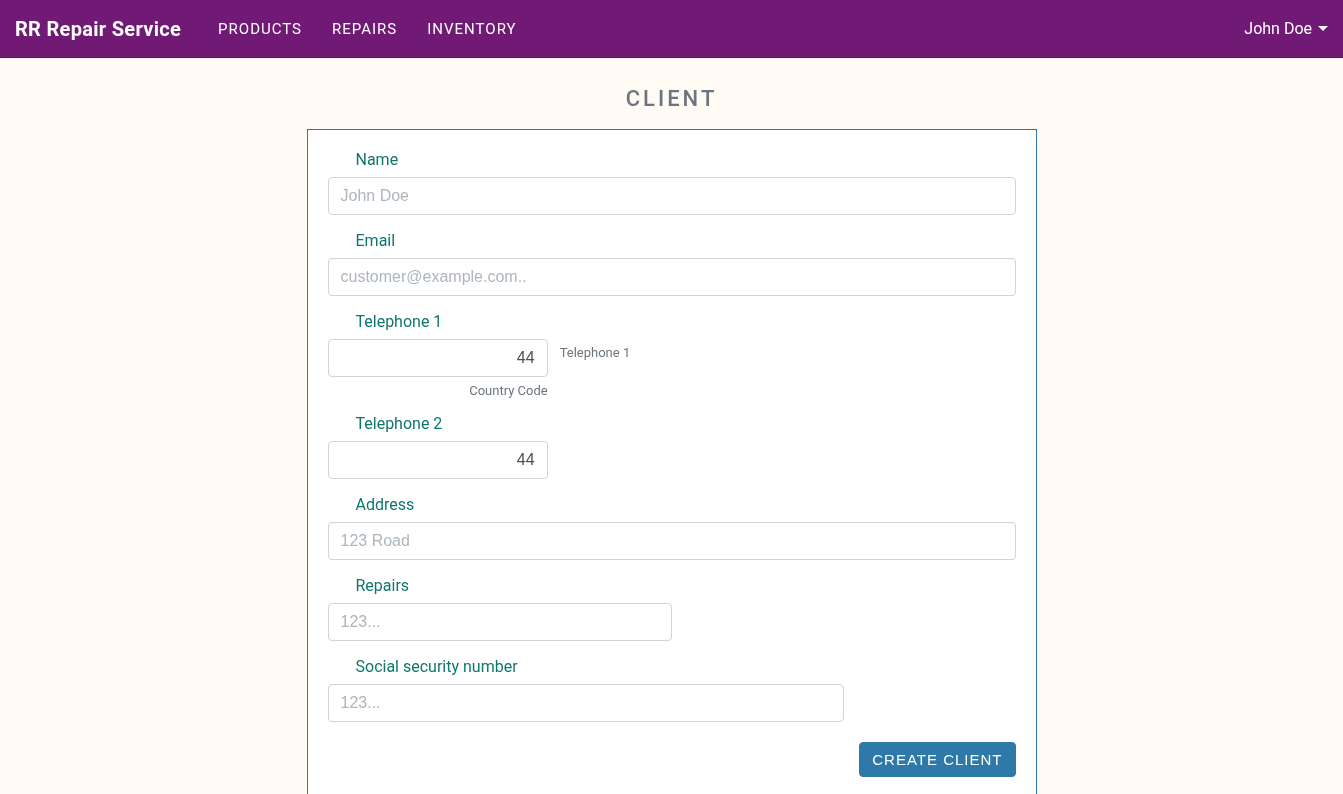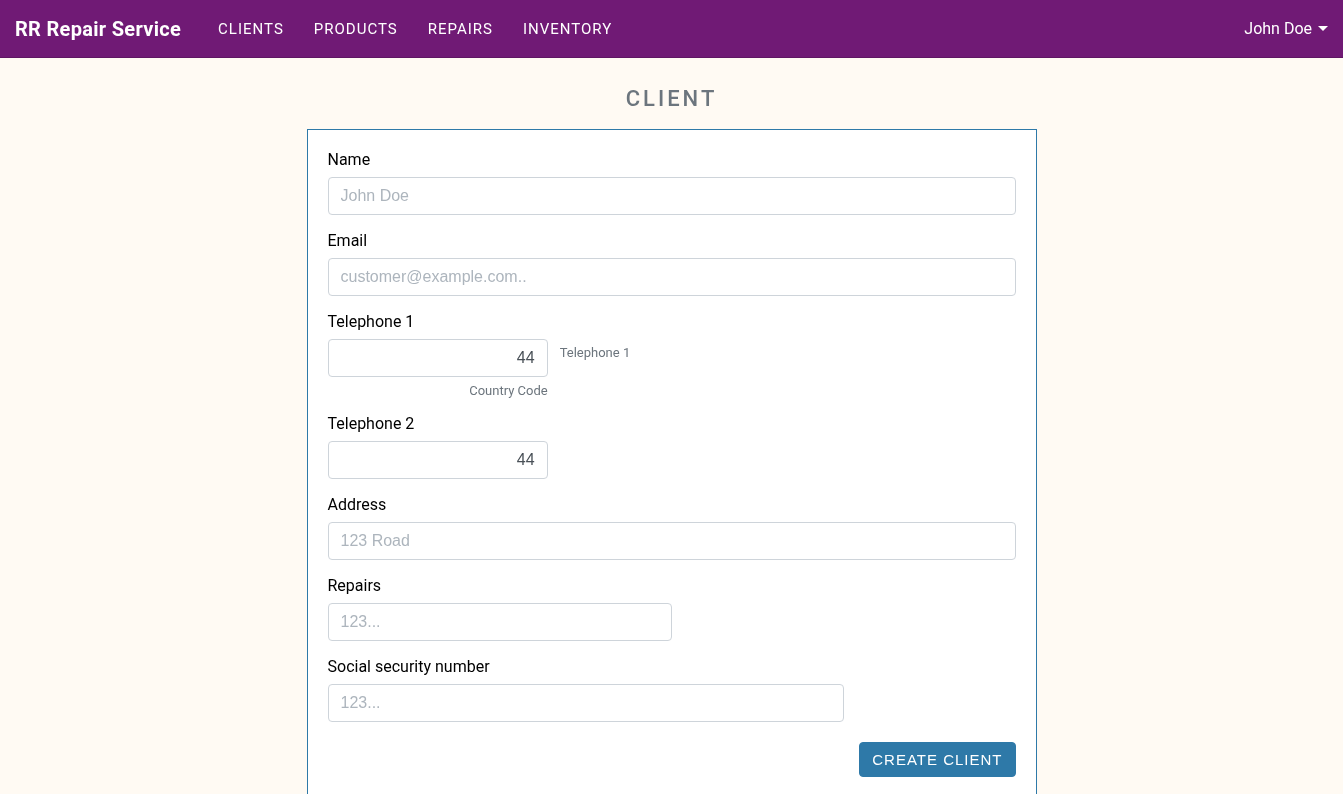--- a/index.html
+++ b/index.html
@@ -68,22 +68,23 @@
       width: 730px;
       margin: 0 auto 30px;
       background: #fff;
       border: 1px solid #2e79a8;
       padding: 20px;
     }
     .form-group { margin-bottom: 16px; }
     .form-label {
       display: block;
       font-size: 16px;
-      color: #000000;
+      color: #0f766e;
       margin-bottom: 8px;
+      margin-left: 28px;
     }
     .form-control {
       display: block;
       width: 100%;
       height: 38px;
       padding: 6px 12px;
       font-size: 16px;
       color: #495057;
       background: #fff;
       border: 1px solid #ced4da;
@@ -118,21 +119,20 @@
       text-transform: uppercase;
       cursor: pointer;
     }
   </style>
 </head>
 <body>
 
 <nav class="navbar">
   <div class="brand">RR Repair Service</div>
   <div class="nav">
-    <div class="nav-item">Clients</div>
     <div class="nav-item">Products</div>
     <div class="nav-item">Repairs</div>
     <div class="nav-item">Inventory</div>
   </div>
   <div class="user-menu">
     <span>John Doe</span>
     <span class="caret"></span>
   </div>
 </nav>
 

